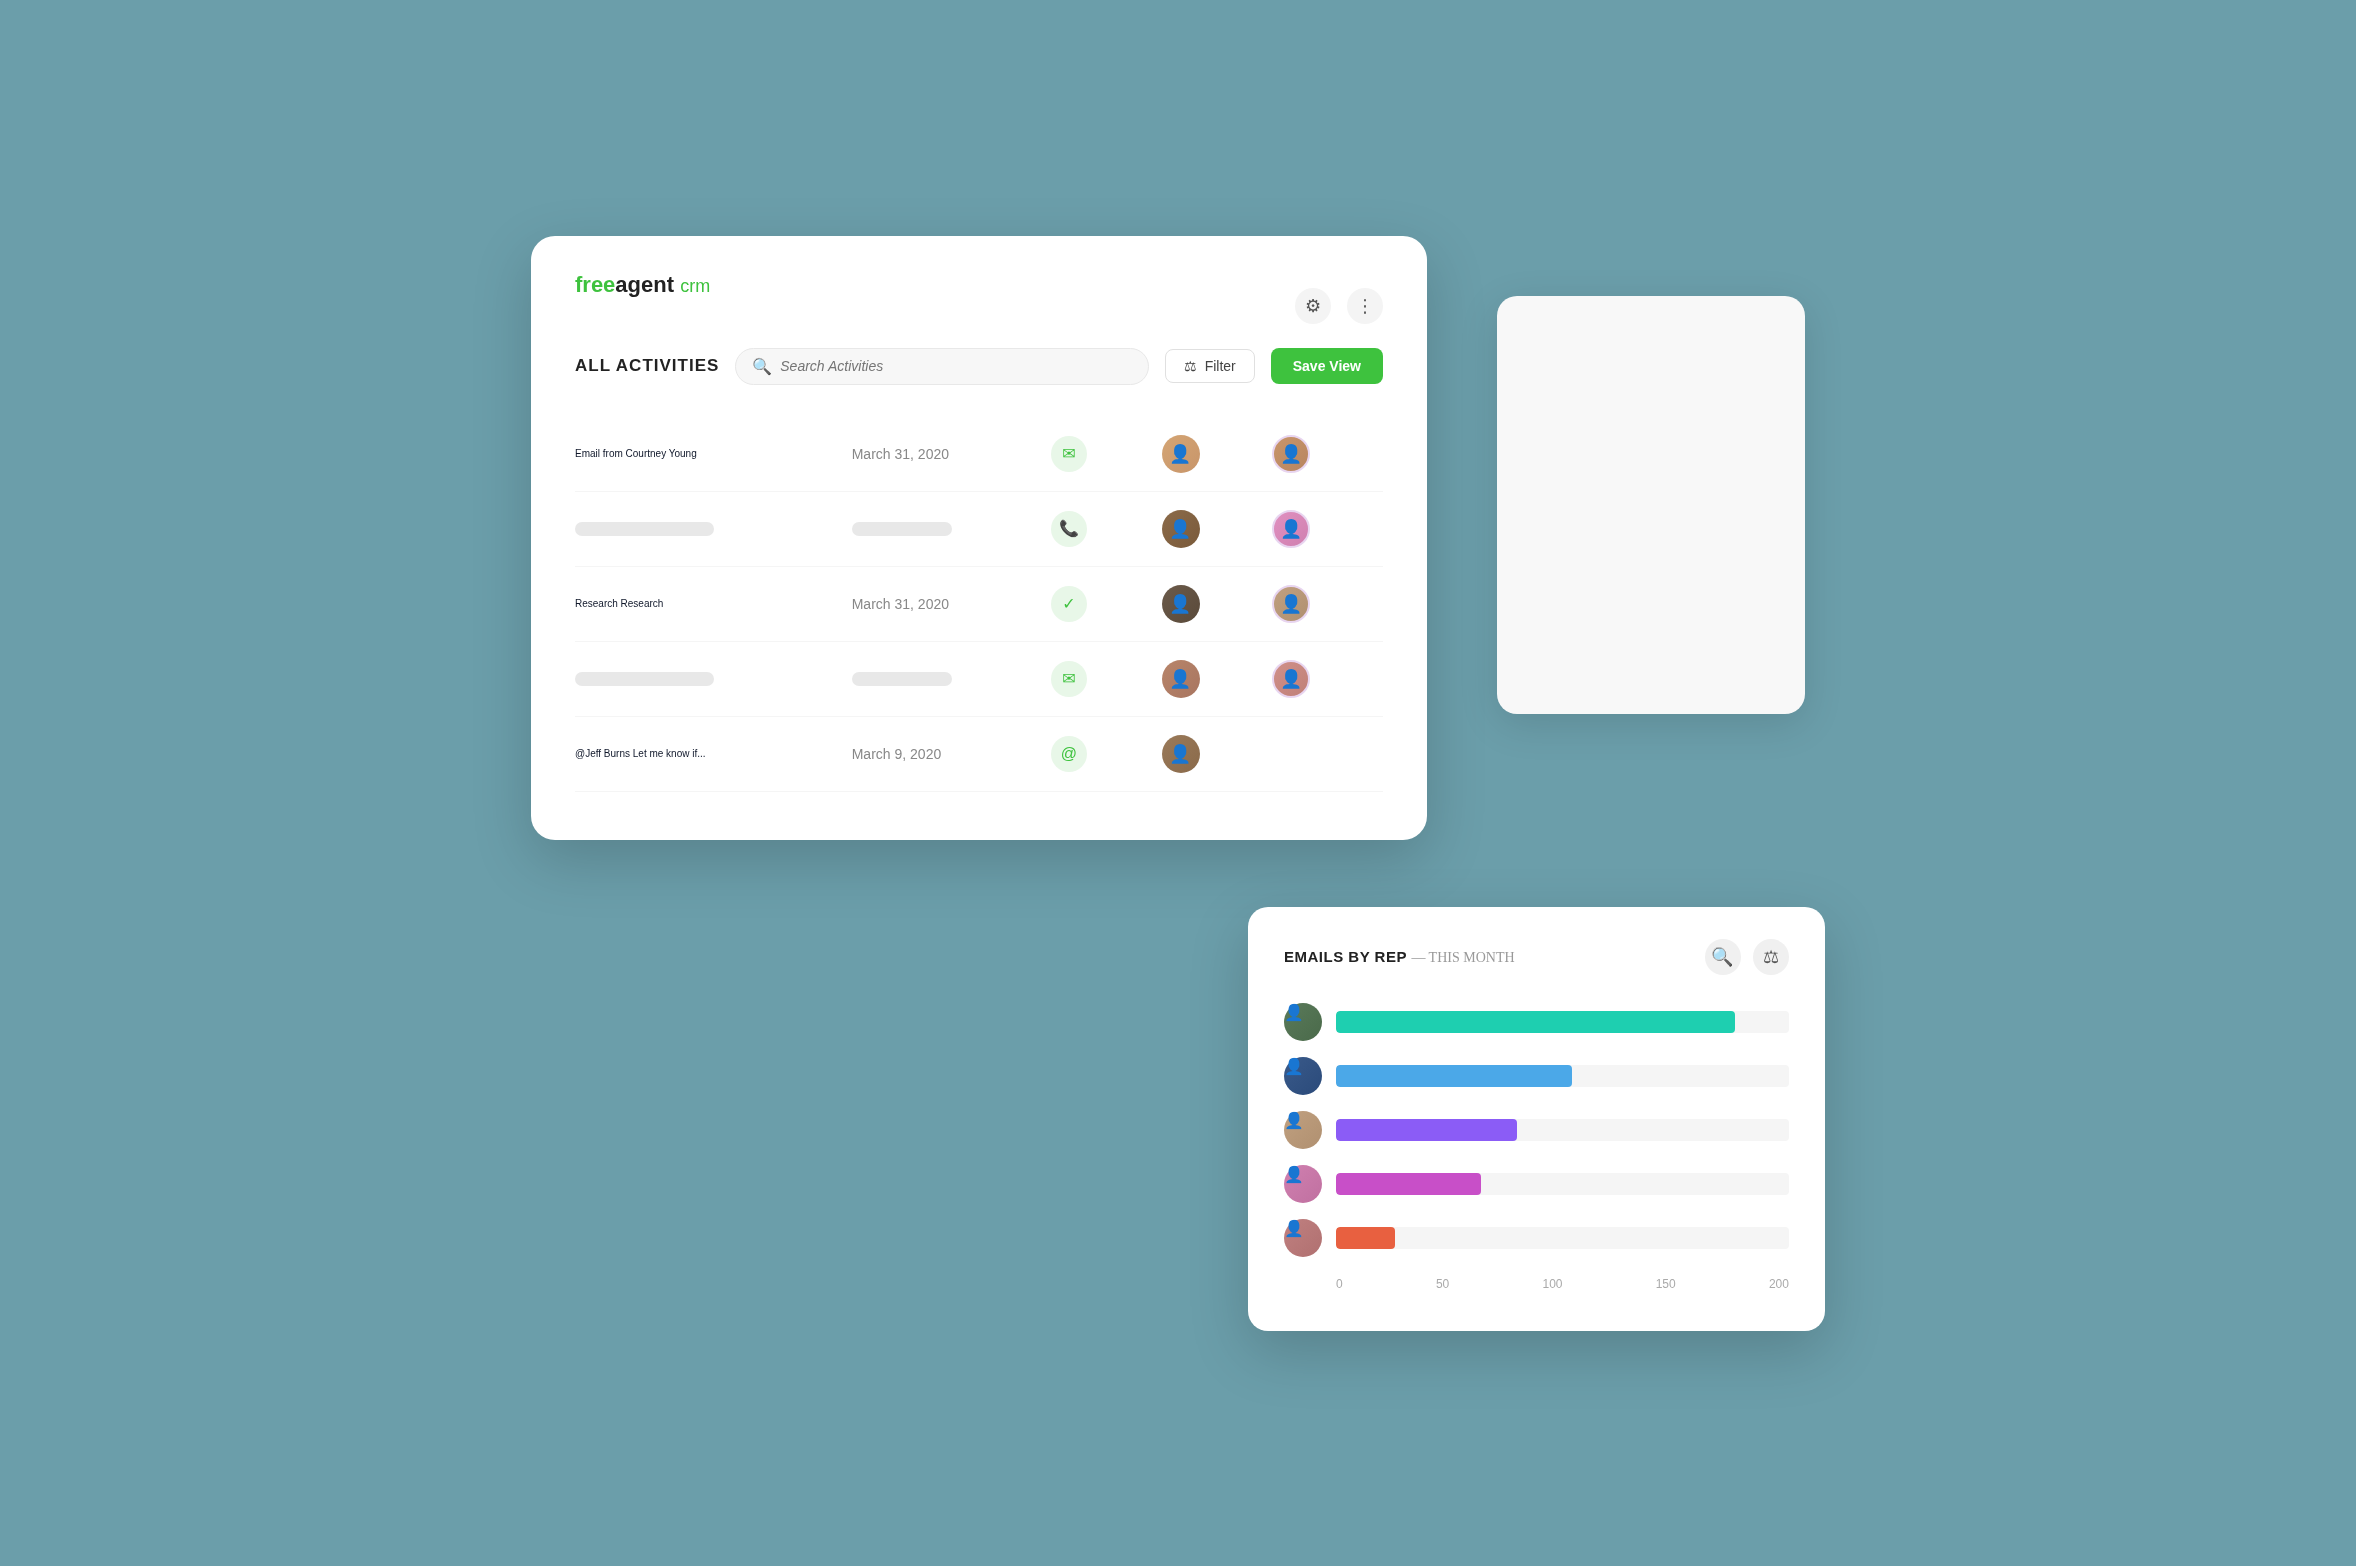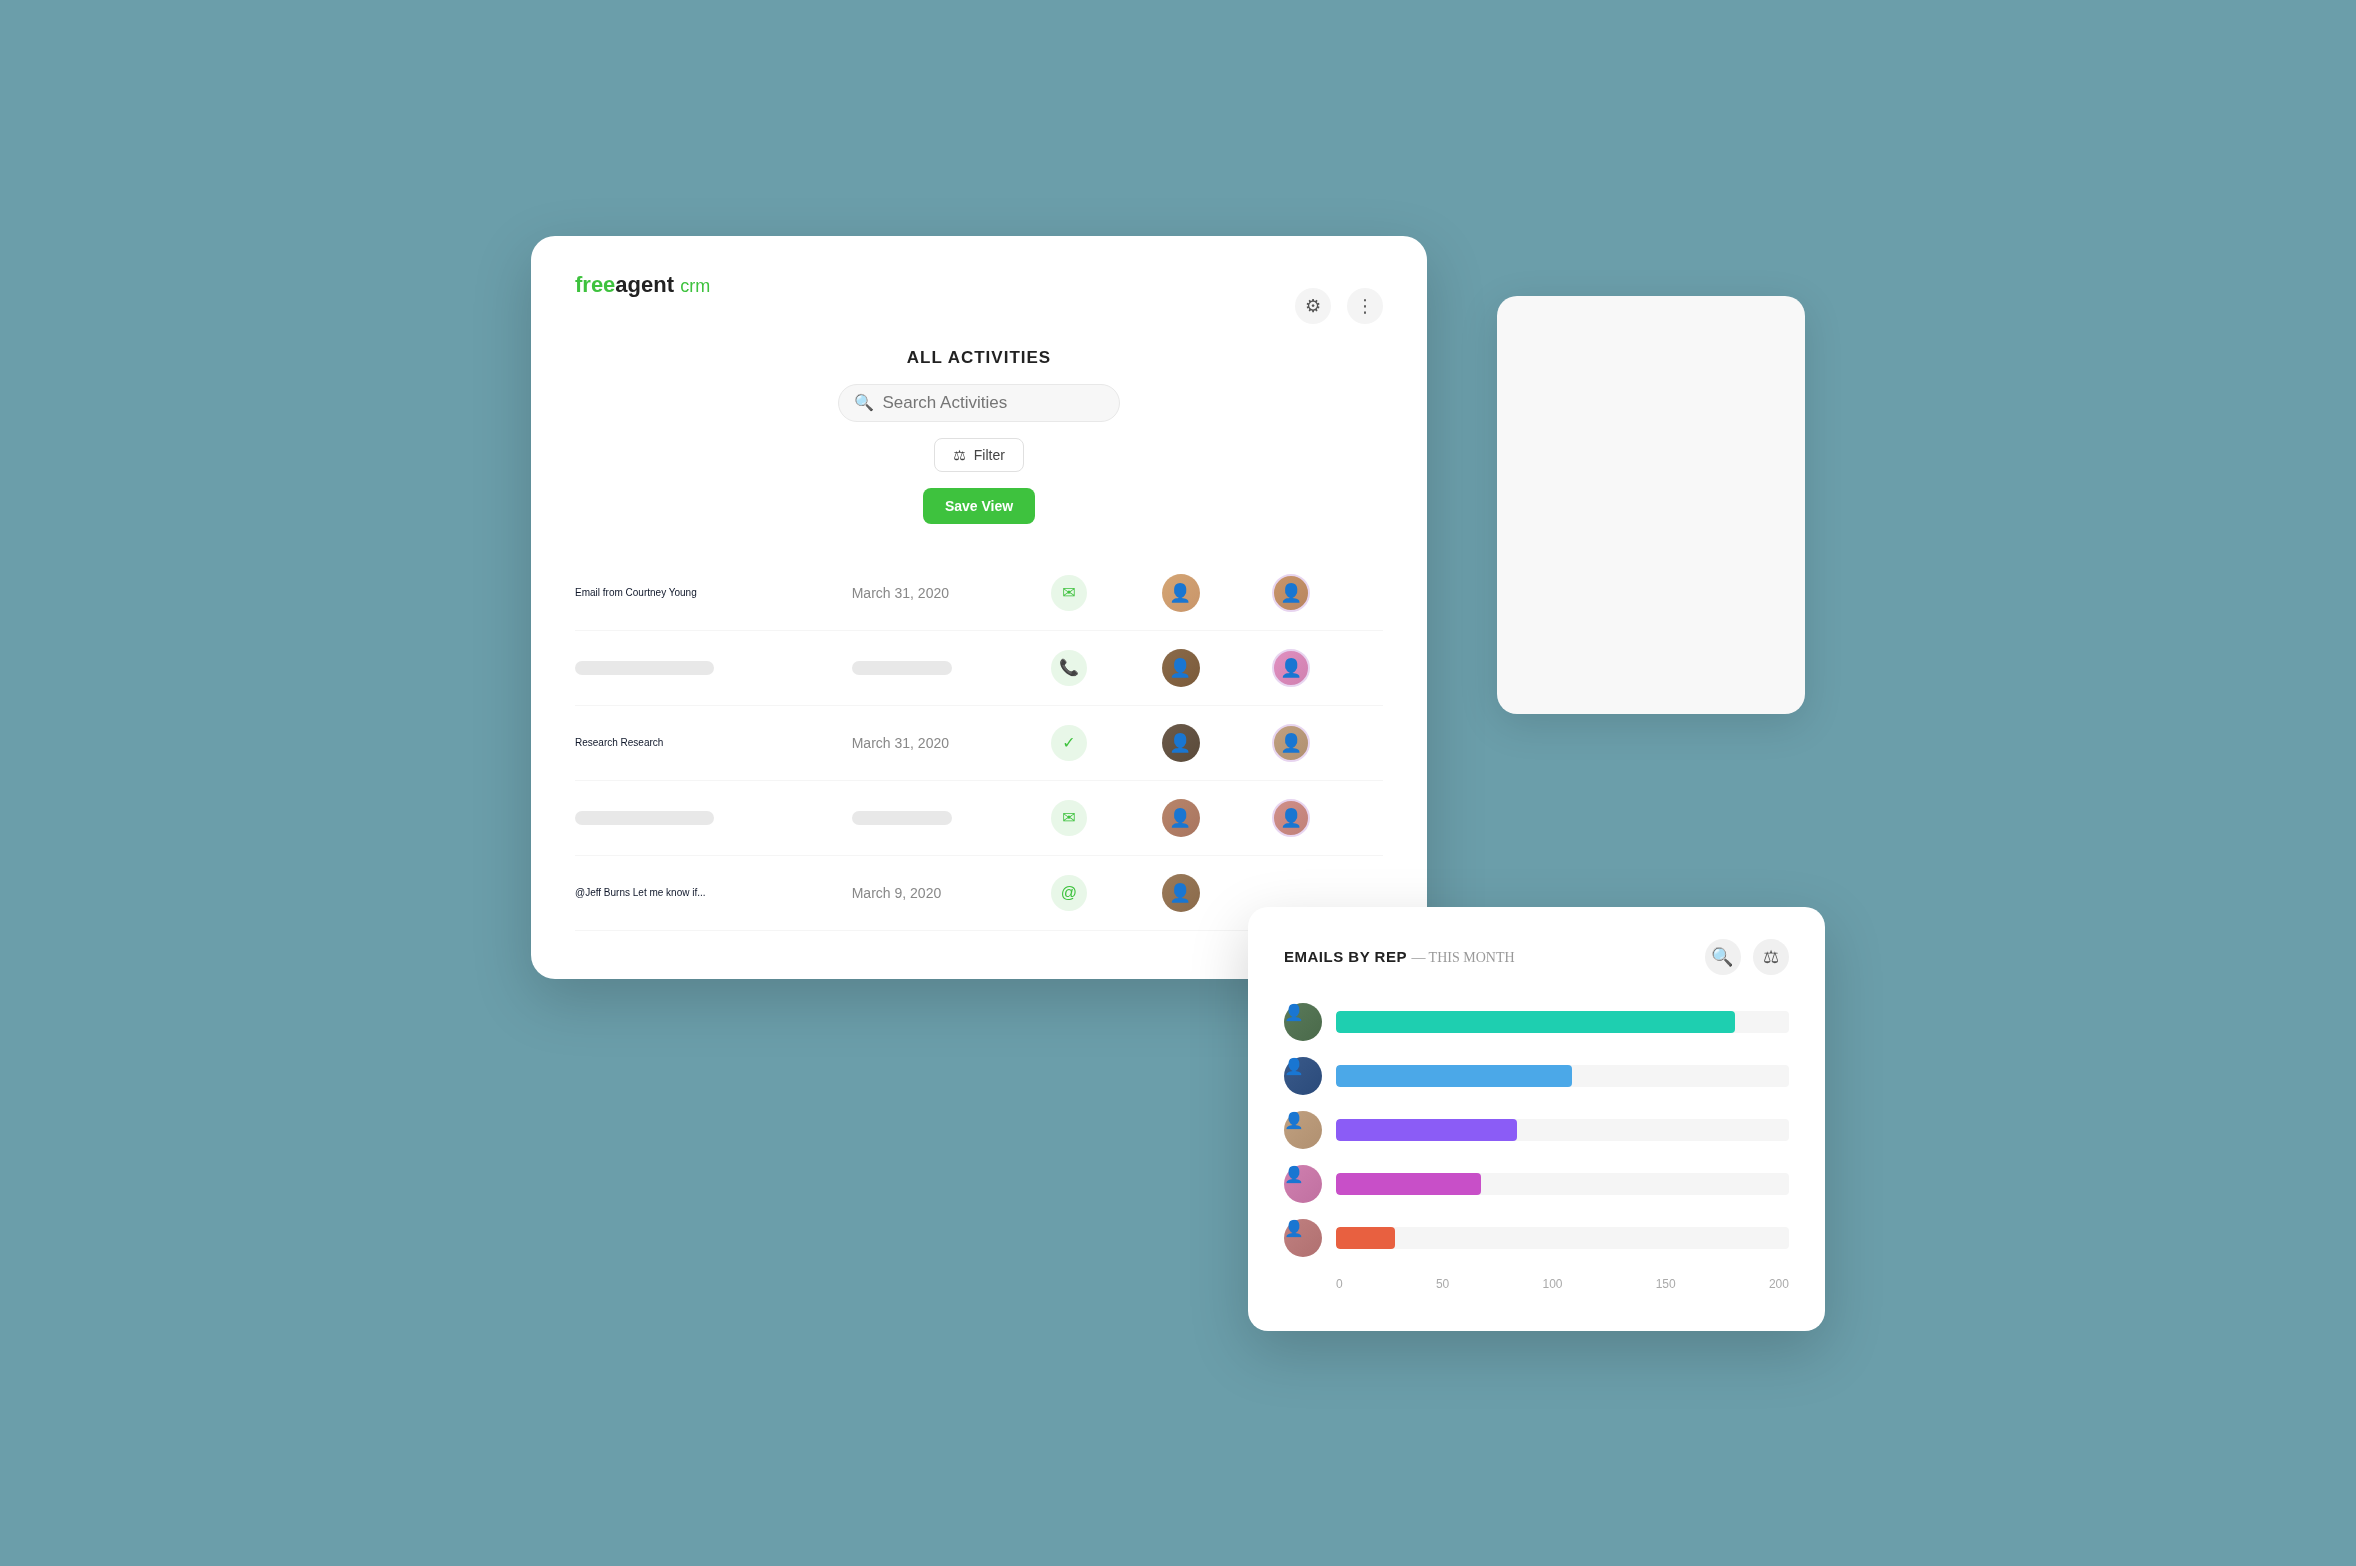--- a/index.html
+++ b/index.html
@@ -77,21 +77,20 @@
       font-weight: 400;
       font-size: 18px;
     }
 
     .toolbar {
       display: flex;
       align-items: center;
       gap: 16px;
       margin-bottom: 32px;
       margin-top: 16px;
-      flex-direction: column;
     }
 
     .page-title {
       font-size: 17px;
       font-weight: 800;
       letter-spacing: 1px;
       color: #222;
       white-space: nowrap;
     }
 
@@ -108,23 +107,24 @@
 
     .search-icon {
       color: #aaa;
       font-size: 16px;
     }
 
     .search-input {
       border: none;
       background: transparent;
       outline: none;
-      font-size: 17px;
+      font-size: 14px;
       color: #701a75;
       width: 100%;
+      font-style: italic;
     }
 
     .filter-btn {
       display: flex;
       align-items: center;
       gap: 8px;
       background: #fff;
       border: 1.5px solid #e0e0e0;
       border-radius: 8px;
       padding: 8px 18px;

